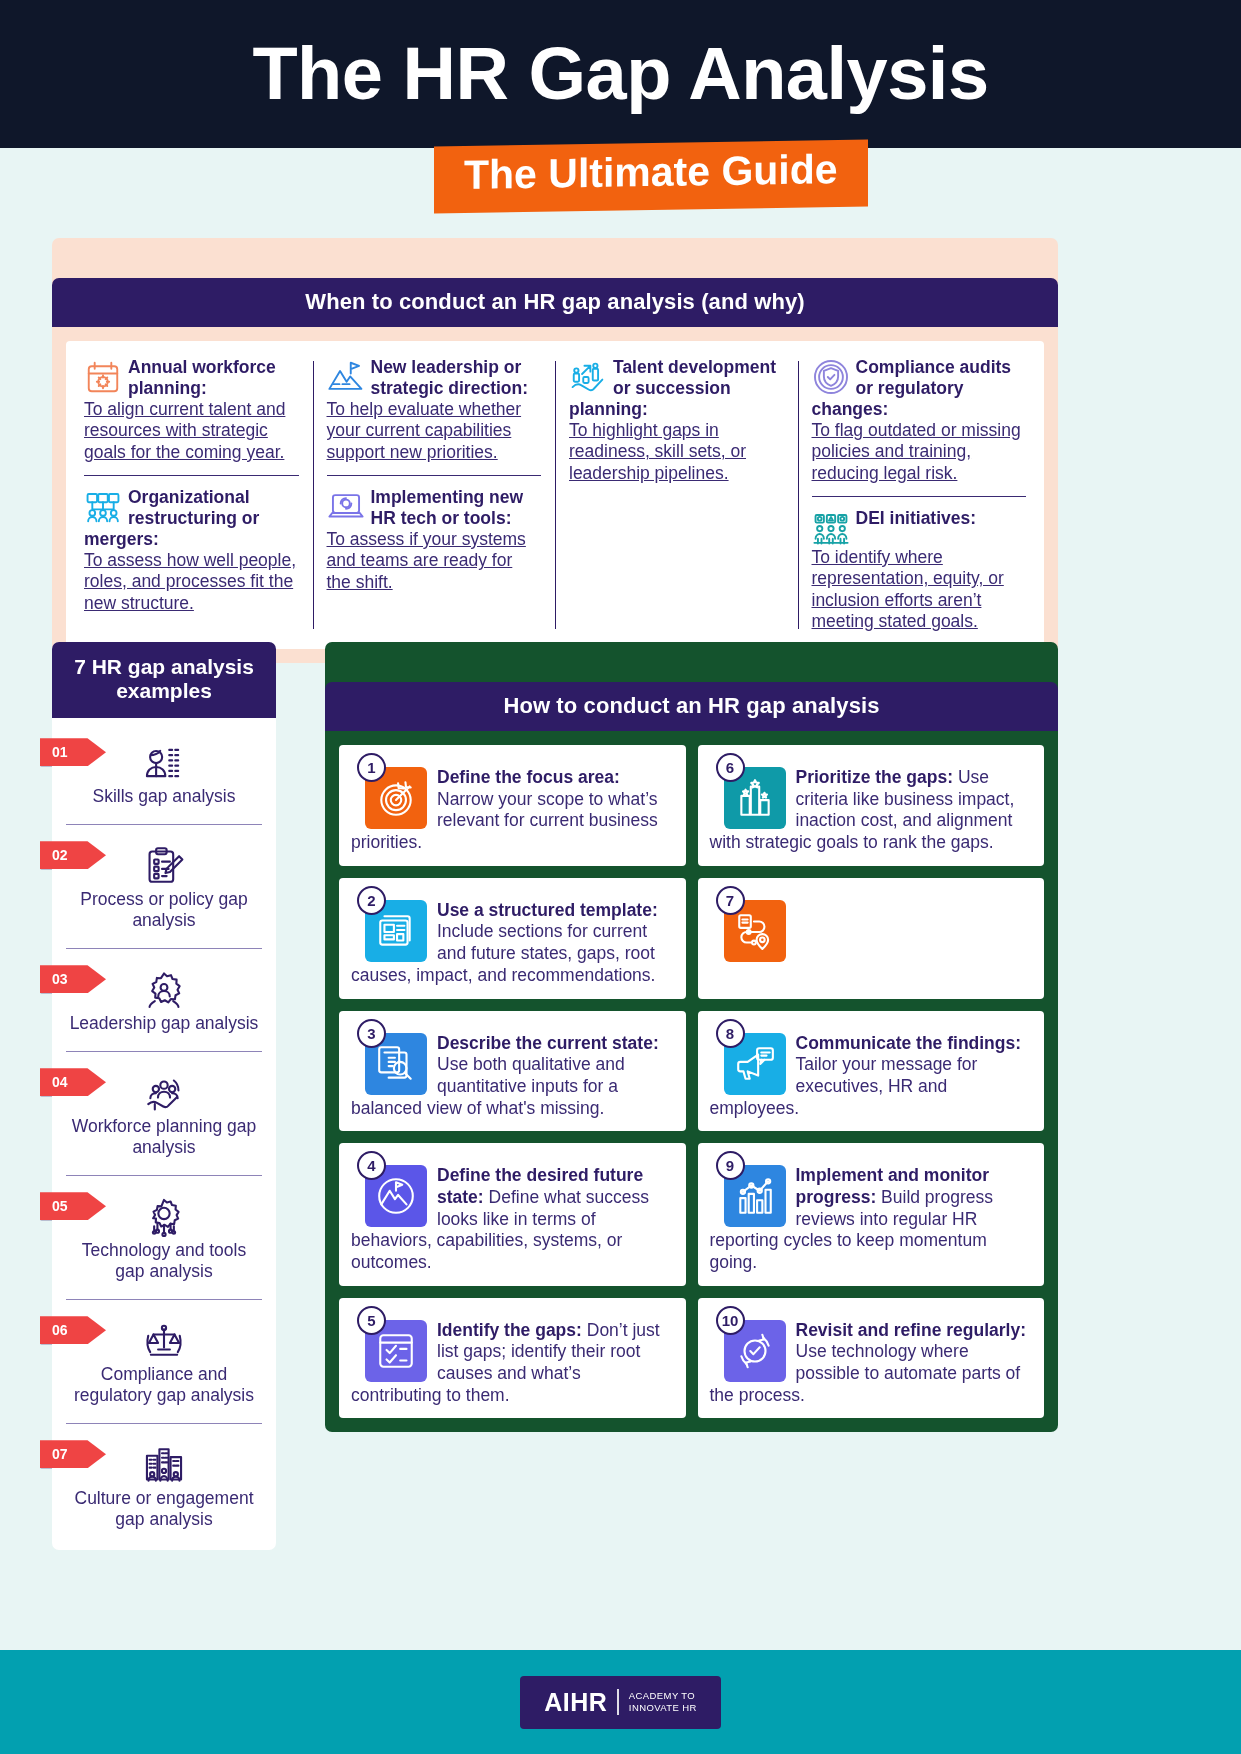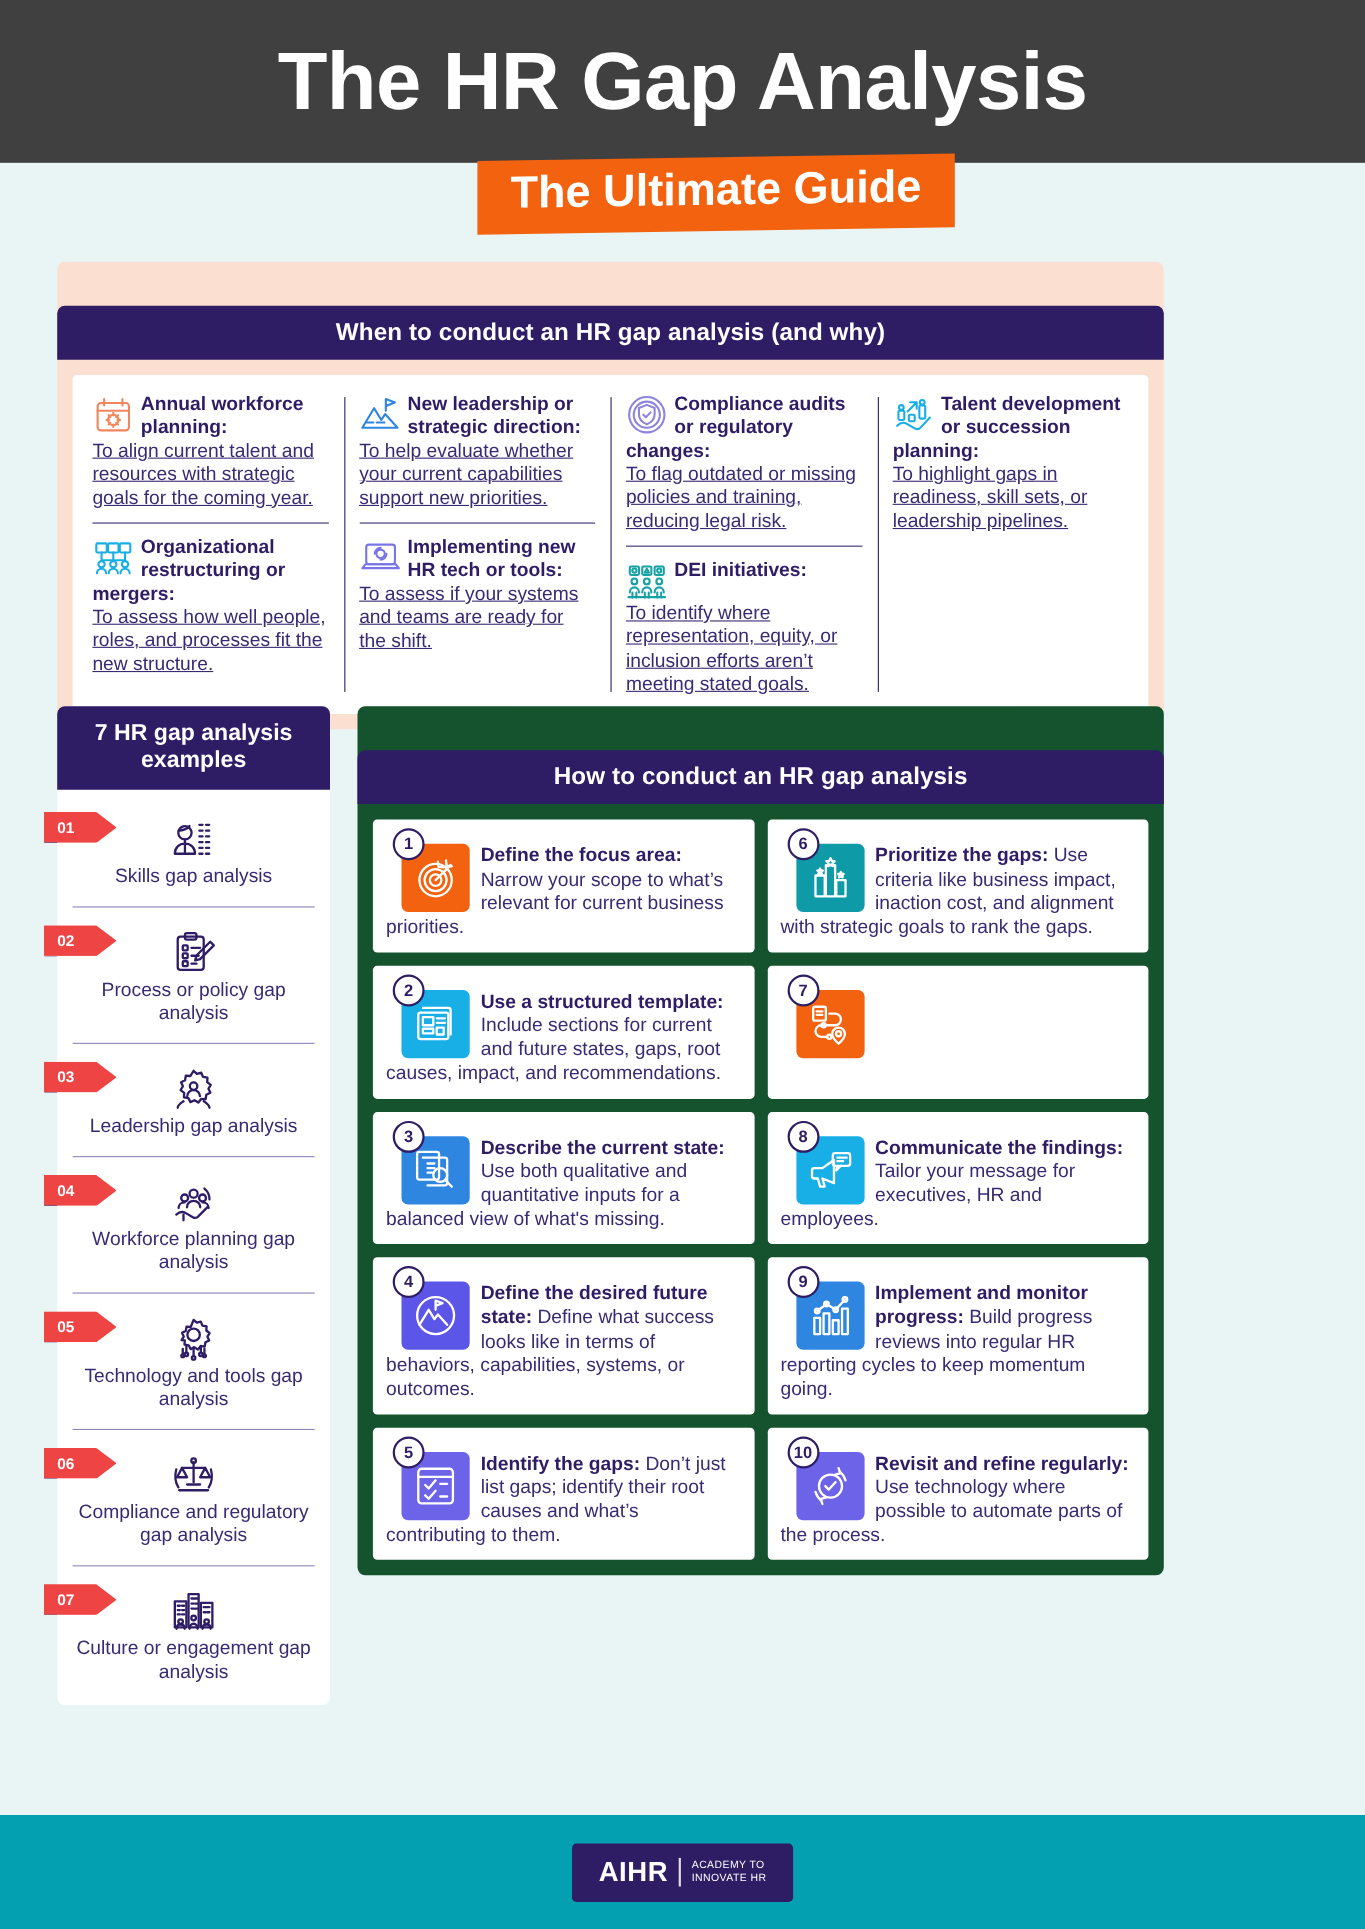--- a/index.html
+++ b/index.html
@@ -12,21 +12,21 @@
   .page {
     position: relative;
     width: 1241px;
     height: 1754px;
     background: #e8f5f4;
     overflow: hidden;
   }
 
   
   .header {
-    background: #404040;
+    background: #0f172a;
     height: 148px;
     display: flex;
     align-items: center;
     justify-content: center;
     text-align: right;
   }
   .header h1 {
     color: #ffffff;
     font-size: 74px;
     font-weight: bold;
@@ -122,21 +122,21 @@
   .when-sep {
     border-top: 1.4px solid #3A2A73;
     margin: 12px 0 11px 0;
   }
 
   
   .sidebar {
     position: absolute;
     top: 642px;
     left: 52px;
-    width: 248px;
+    width: 224px;
     background: #ffffff;
     border-radius: 7px;
     overflow: visible;
   }
   .sb-head {
     background: #2E1C65;
     border-radius: 7px 7px 0 0;
     color: #fff;
     text-align: center;
     font-size: 21px;
@@ -319,20 +319,35 @@
           <div class="when-sep"></div>
           <div class="when-item">
             <span class="ic"><svg viewBox="0 0 32 32" width="38" height="38">
                 <rect x="5" y="6" width="22" height="15" rx="2" fill="none" stroke="#7A74E8" stroke-width="1.6" stroke-linecap="round" stroke-linejoin="round"></rect>
                 <path d="M2 24h28l-2.5-3H4.5z" fill="none" stroke="#7A74E8" stroke-width="1.6" stroke-linecap="round" stroke-linejoin="round"></path>
                 <circle cx="16" cy="13" r="3.2" fill="none" stroke="#7A74E8" stroke-width="1.6" stroke-linecap="round" stroke-linejoin="round"></circle>
                 <path d="M11.5 13a4.5 4.5 0 0 1 4.5-4.5M20.5 13a4.5 4.5 0 0 1-4.5 4.5" fill="none" stroke="#7A74E8" stroke-width="1.6" stroke-linecap="round" stroke-linejoin="round"></path>
               </svg></span>
             <div class="hd">Implementing new HR tech or tools:</div>
             <div class="bd">To assess if your systems and teams are ready for the shift.</div>
+          </div>
+        </div>
+        <div class="when-col">
+          <div class="when-item">
+            <span class="ic"><svg viewBox="0 0 32 32" width="38" height="38">
+                <path d="M3 24.5c3-3 5-3 7.5-1.5l6 3.5c1.6.9 3.4.6 4.6-.8l7-7.5" fill="none" stroke="#18AEE6" stroke-width="1.6" stroke-linecap="round" stroke-linejoin="round"></path>
+                <rect x="4" y="13" width="4.5" height="7" rx="1" fill="none" stroke="#18AEE6" stroke-width="1.6" stroke-linecap="round" stroke-linejoin="round"></rect>
+                <rect x="12" y="16" width="4.5" height="5" rx="1" fill="none" stroke="#18AEE6" stroke-width="1.6" stroke-linecap="round" stroke-linejoin="round"></rect>
+                <rect x="20" y="9" width="4.5" height="10" rx="1" fill="none" stroke="#18AEE6" stroke-width="1.6" stroke-linecap="round" stroke-linejoin="round"></rect>
+                <circle cx="6.2" cy="10.5" r="1.8" fill="none" stroke="#18AEE6" stroke-width="1.6" stroke-linecap="round" stroke-linejoin="round"></circle>
+                <circle cx="22.2" cy="6.5" r="1.8" fill="none" stroke="#18AEE6" stroke-width="1.6" stroke-linecap="round" stroke-linejoin="round"></circle>
+                <path d="M11 13.5l6.5-6.5M13 6.5h5v5" fill="none" stroke="#18AEE6" stroke-width="1.6" stroke-linecap="round" stroke-linejoin="round"></path>
+              </svg></span>
+            <div class="hd">Talent development or succession planning:</div>
+            <div class="bd">To highlight gaps in readiness, skill sets, or leadership pipelines.</div>
           </div>
         </div>
         <div class="when-col">
           <div class="when-item">
             <span class="ic"><svg viewBox="0 0 32 32" width="38" height="38">
                 <circle cx="16" cy="16" r="13.5" fill="none" stroke="#8E84DC" stroke-width="1.6" stroke-linecap="round" stroke-linejoin="round"></circle>
                 <circle cx="16" cy="16" r="10" fill="none" stroke="#8E84DC" stroke-width="1.6" stroke-linecap="round" stroke-linejoin="round"></circle>
                 <path d="M16 8.5l6 2.4v4.6c0 4-2.8 6.6-6 7.9-3.2-1.3-6-3.9-6-7.9v-4.6z" fill="none" stroke="#8E84DC" stroke-width="1.6" stroke-linecap="round" stroke-linejoin="round"></path>
                 <path d="M13.3 16l2 2 3.6-3.8" fill="none" stroke="#8E84DC" stroke-width="1.6" stroke-linecap="round" stroke-linejoin="round"></path>
               </svg></span>
@@ -351,35 +366,20 @@
                 <circle cx="6.5" cy="16.5" r="2.2" fill="none" stroke="#17A2A6" stroke-width="1.6" stroke-linecap="round" stroke-linejoin="round"></circle>
                 <circle cx="16" cy="16.5" r="2.2" fill="none" stroke="#17A2A6" stroke-width="1.6" stroke-linecap="round" stroke-linejoin="round"></circle>
                 <circle cx="25.5" cy="16.5" r="2.2" fill="none" stroke="#17A2A6" stroke-width="1.6" stroke-linecap="round" stroke-linejoin="round"></circle>
                 <path d="M3 25c0-2.3 1.6-4 3.5-4s3.5 1.7 3.5 4M12.5 25c0-2.3 1.6-4 3.5-4s3.5 1.7 3.5 4M22 25c0-2.3 1.6-4 3.5-4s3.5 1.7 3.5 4" fill="none" stroke="#17A2A6" stroke-width="1.6" stroke-linecap="round" stroke-linejoin="round"></path>
                 <path d="M5 25v4M8 25v4M14.5 25v4M17.5 25v4M24 25v4M27 25v4M2 28.5h28" fill="none" stroke="#17A2A6" stroke-width="1.6" stroke-linecap="round" stroke-linejoin="round"></path>
               </svg></span>
             <div class="hd">DEI initiatives:</div>
             <div class="bd">To identify where representation, equity, or inclusion efforts aren’t meeting stated goals.</div>
           </div>
         </div>
-        <div class="when-col">
-          <div class="when-item">
-            <span class="ic"><svg viewBox="0 0 32 32" width="38" height="38">
-                <path d="M3 24.5c3-3 5-3 7.5-1.5l6 3.5c1.6.9 3.4.6 4.6-.8l7-7.5" fill="none" stroke="#18AEE6" stroke-width="1.6" stroke-linecap="round" stroke-linejoin="round"></path>
-                <rect x="4" y="13" width="4.5" height="7" rx="1" fill="none" stroke="#18AEE6" stroke-width="1.6" stroke-linecap="round" stroke-linejoin="round"></rect>
-                <rect x="12" y="16" width="4.5" height="5" rx="1" fill="none" stroke="#18AEE6" stroke-width="1.6" stroke-linecap="round" stroke-linejoin="round"></rect>
-                <rect x="20" y="9" width="4.5" height="10" rx="1" fill="none" stroke="#18AEE6" stroke-width="1.6" stroke-linecap="round" stroke-linejoin="round"></rect>
-                <circle cx="6.2" cy="10.5" r="1.8" fill="none" stroke="#18AEE6" stroke-width="1.6" stroke-linecap="round" stroke-linejoin="round"></circle>
-                <circle cx="22.2" cy="6.5" r="1.8" fill="none" stroke="#18AEE6" stroke-width="1.6" stroke-linecap="round" stroke-linejoin="round"></circle>
-                <path d="M11 13.5l6.5-6.5M13 6.5h5v5" fill="none" stroke="#18AEE6" stroke-width="1.6" stroke-linecap="round" stroke-linejoin="round"></path>
-              </svg></span>
-            <div class="hd">Talent development or succession planning:</div>
-            <div class="bd">To highlight gaps in readiness, skill sets, or leadership pipelines.</div>
-          </div>
-        </div>
       </div>
   </div>
 
   <div class="sidebar">
     <div class="sb-head">7 HR gap analysis examples</div>
     <div class="sb-list" id="sb-list">
         <div class="sb-item">
           <div class="sb-badge">01</div>
           <span class="sb-icon"><svg viewBox="0 0 32 32" width="42" height="42">
               <path d="M3 26c0-4.2 3-7 7-7s7 2.8 7 7z" fill="none" stroke="#2E1C65" stroke-width="1.6" stroke-linecap="round" stroke-linejoin="round"></path>

